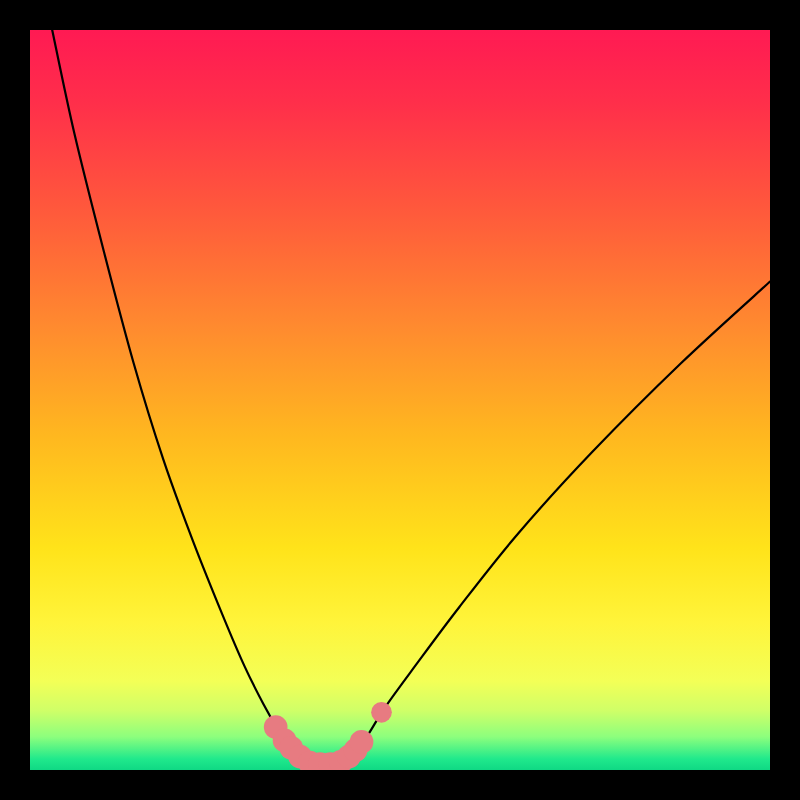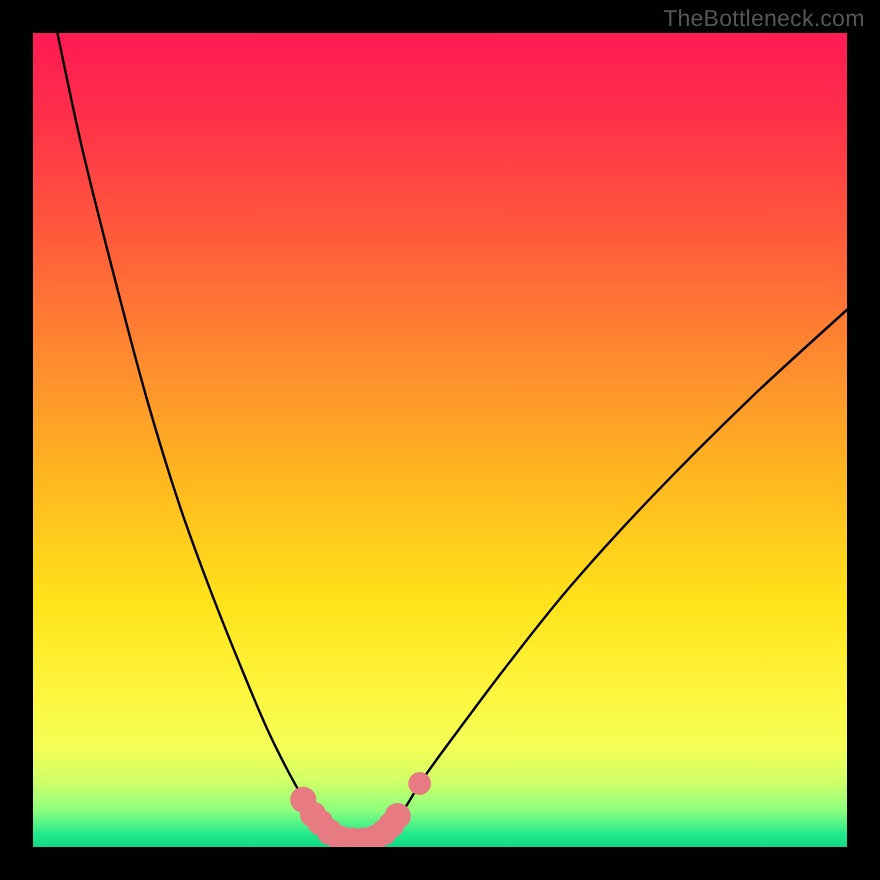--- a/index.html
+++ b/index.html
@@ -68,14 +68,13 @@
           <circle cx="290.08" cy="734.08" r="11.84" fill="#e77b81"></circle>
           <circle cx="300.44" cy="734.08" r="11.84" fill="#e77b81"></circle>
           <circle cx="310.8" cy="731.86" r="11.84" fill="#e77b81"></circle>
           <circle cx="318.94" cy="726.68" r="11.84" fill="#e77b81"></circle>
           <circle cx="325.6" cy="720.02" r="11.84" fill="#e77b81"></circle>
           <circle cx="331.52" cy="711.88" r="11.84" fill="#e77b81"></circle>
           <circle cx="351.5" cy="682.28" r="10.36" fill="#e77b81"></circle>
         </g>
       </svg>
   </div>
-  <div class="watermark">TheBottleneck.com</div>
 </div>
 
 </body></html>

